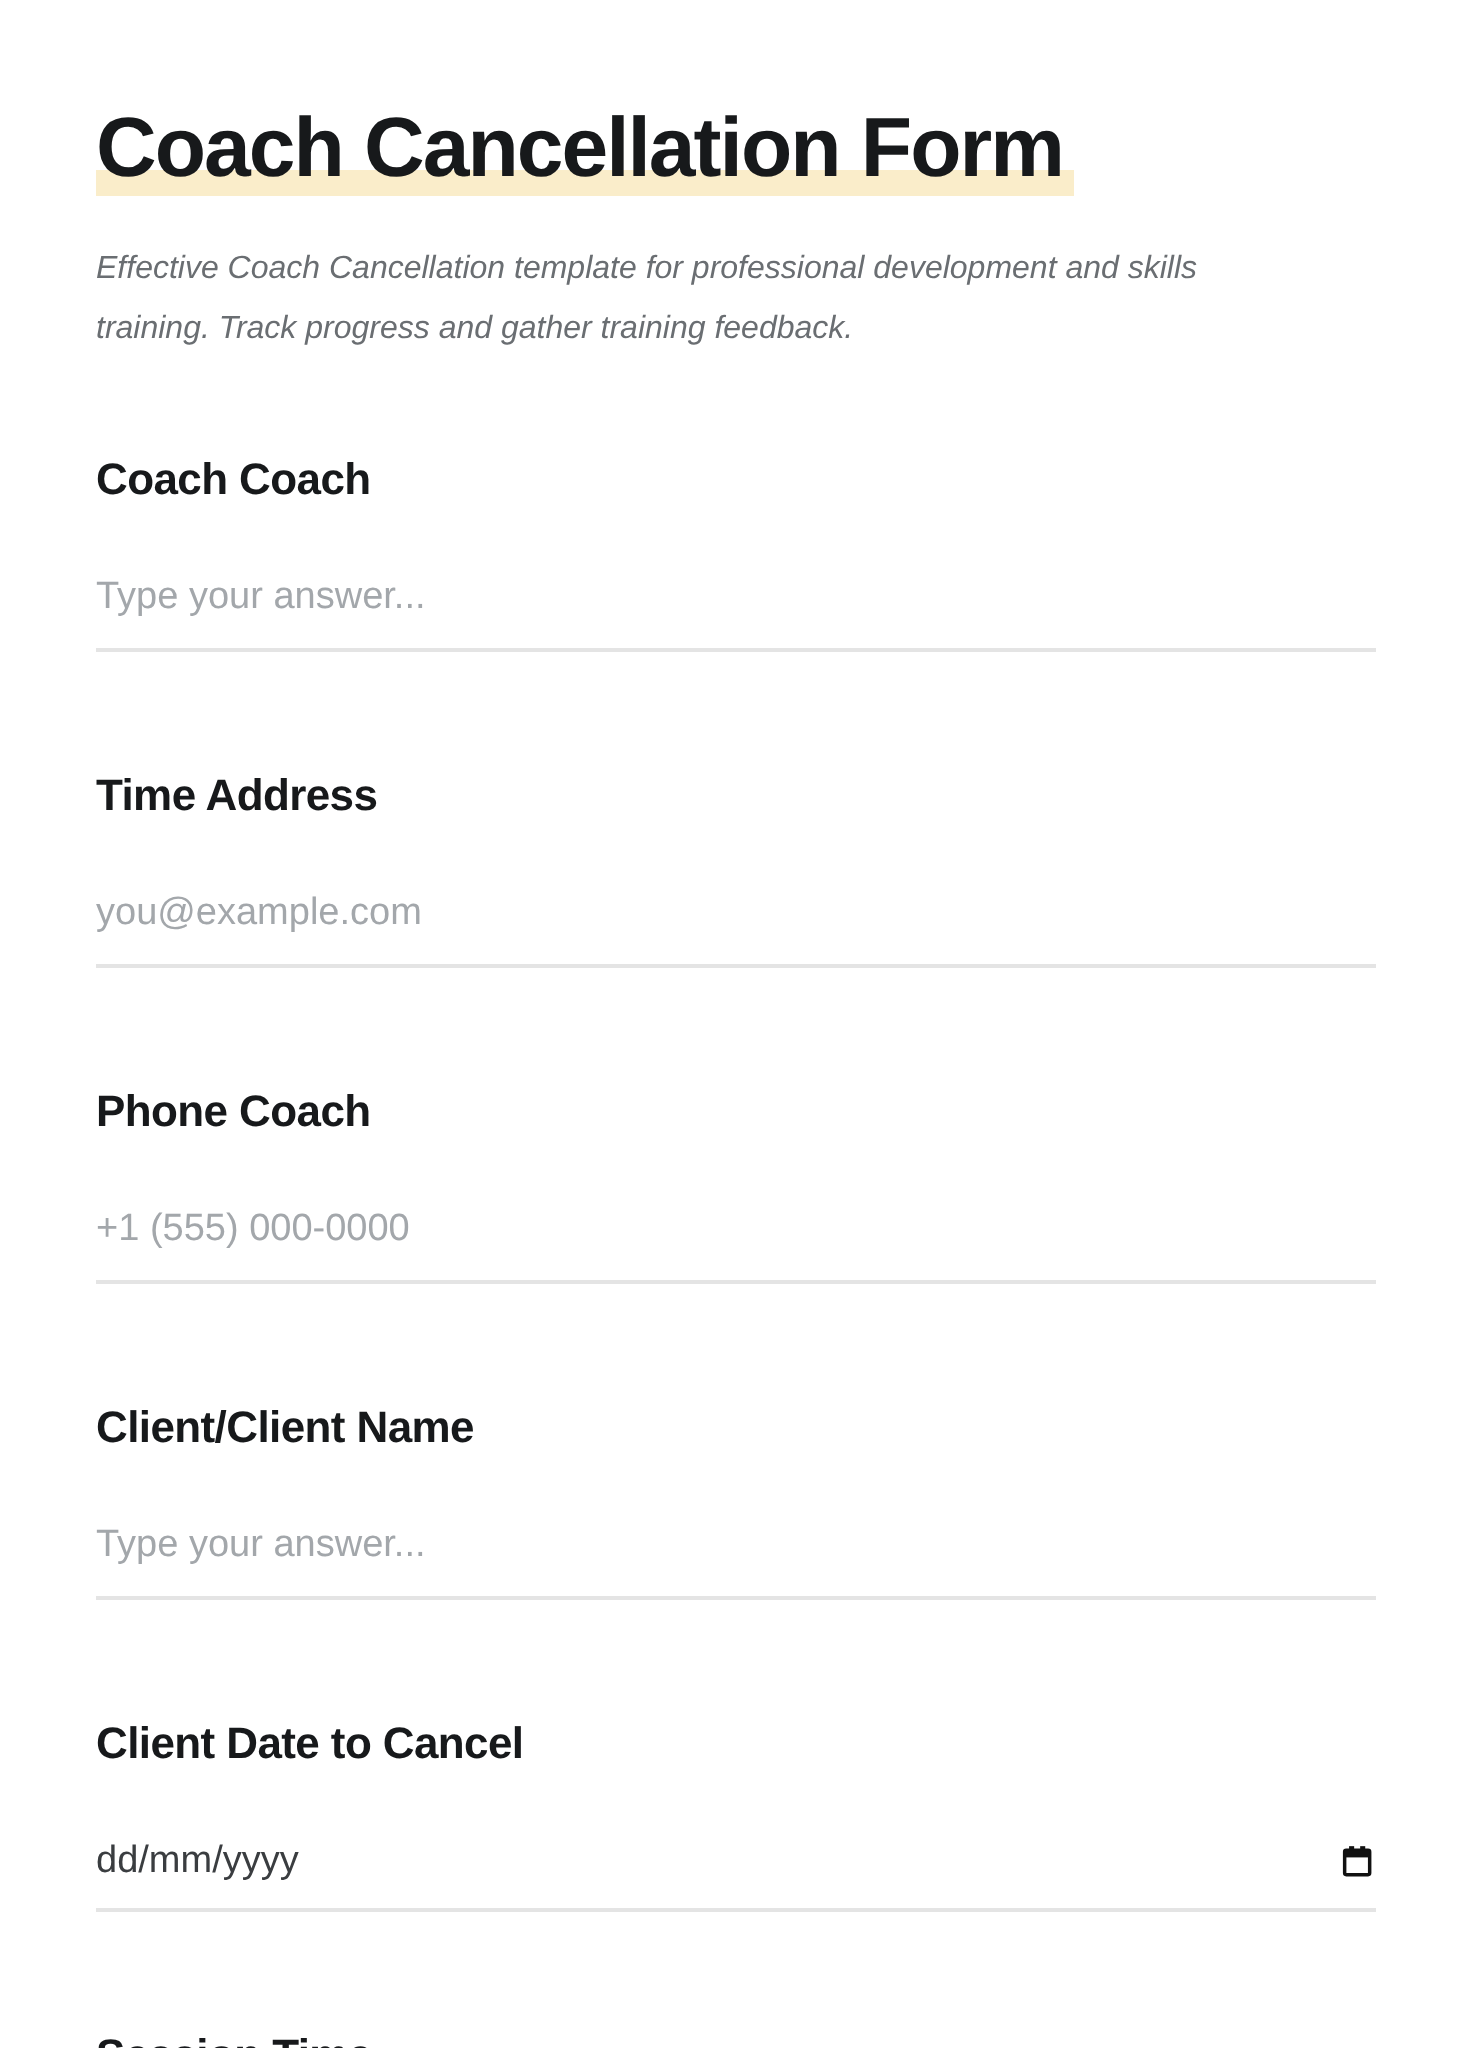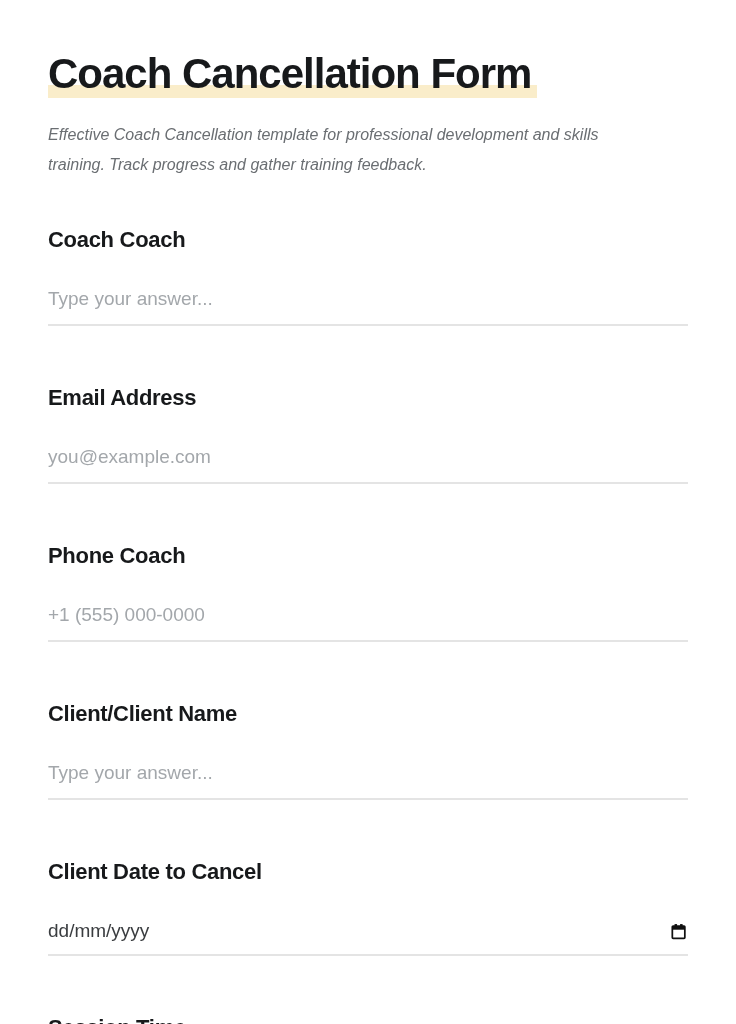--- a/index.html
+++ b/index.html
@@ -77,21 +77,21 @@
     color:#0c4a6e;
     padding:0 0 14px 0;
     border-bottom:2px solid var(--underline-color);
   }
   .field-input::placeholder{
     color:var(--placeholder-color);
     opacity:1;
   }
   .input-row{
     display:flex;
-    align-items:flex-end;
+    align-items:center;
     border-bottom:2px solid var(--underline-color);
     padding-bottom:12px;
   }
   .input-row .field-input{
     border-bottom:none;
     padding-bottom:0;
     flex:1;
   }
   .date-input::placeholder{
     color:var(--date-text-color);
@@ -113,21 +113,21 @@
   <p class="form-description">Effective Coach Cancellation template for professional development and skills training. Track progress and gather training feedback.</p>
 
   <div class="fields">
 
     <div class="field">
       <label class="field-label">Coach Coach</label>
       <input class="field-input" type="text" placeholder="Type your answer..." style="">
     </div>
 
     <div class="field">
-      <label class="field-label">Email Address</label>
+      <label class="field-label">Time Address</label>
       <input class="field-input" type="email" placeholder="you@example.com" style="">
     </div>
 
     <div class="field">
       <label class="field-label">Phone Coach</label>
       <input class="field-input" type="tel" placeholder="+1 (555) 000-0000" style="">
     </div>
 
     <div class="field">
       <label class="field-label">Client/Client Name</label>

